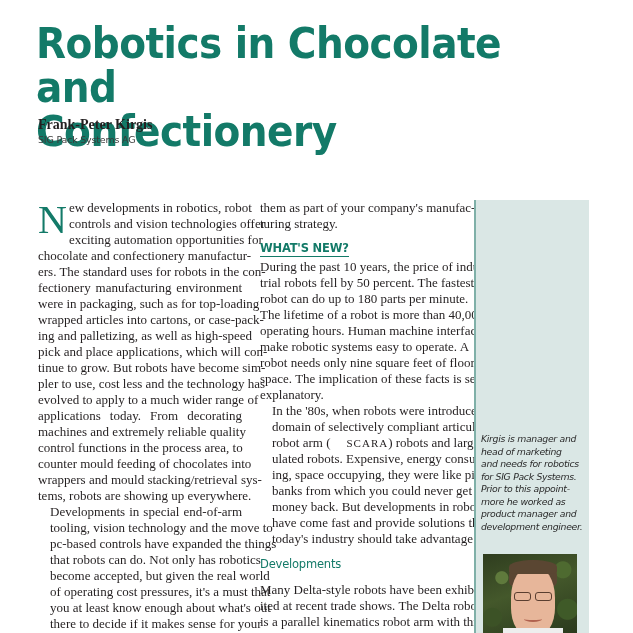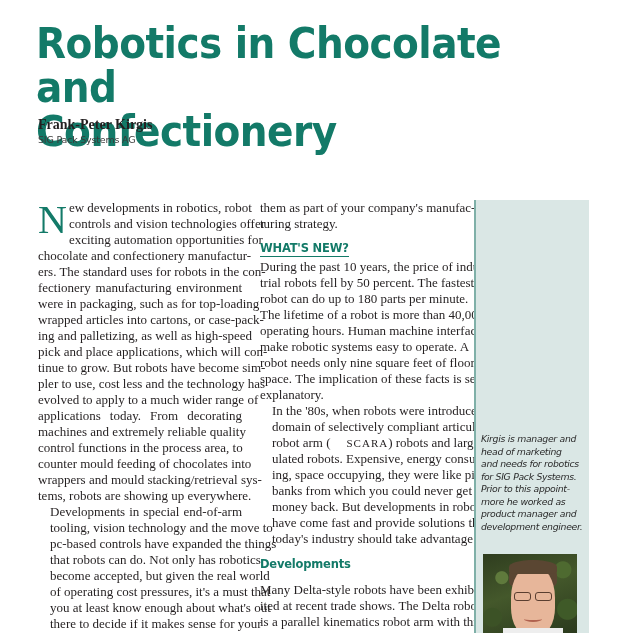--- a/index.html
+++ b/index.html
@@ -48,21 +48,21 @@
   .sc { font-variant: small-caps; letter-spacing: 1px; font-size: 11px; padding-left: 16px; }
   .h-upper {
     font-family: "DejaVu Sans", "Liberation Sans", sans-serif;
     font-weight: bold; font-size: 11.5px; color: #137a68;
     margin: 10px 0 2px 0; padding-bottom: 1px;
     display: inline-block; border-bottom: 1.5px solid #137a68;
     line-height: 13px; letter-spacing: -0.2px;
   }
   .h-mixed {
     font-family: "DejaVu Sans", "Liberation Sans", sans-serif;
-    font-weight: bold; font-size: 11.5px; color: #137a68;
+    font-weight: normal; font-size: 11.5px; color: #137a68;
     margin: 10px 0 10px 0; line-height: 15px; letter-spacing: -0.2px;
   }
   .sidebar {
     position: absolute; left: 474px; top: 200px; width: 113px; height: 440px;
     background: #dae7e5; border-left: 2px solid #7fb0a8;
   }
   .bio {
     position: absolute; left: 481px; top: 433px; width: 104px;
     font-family: "DejaVu Sans", "Liberation Sans", sans-serif;
     font-style: italic; font-size: 9.3px; line-height: 12.5px;

